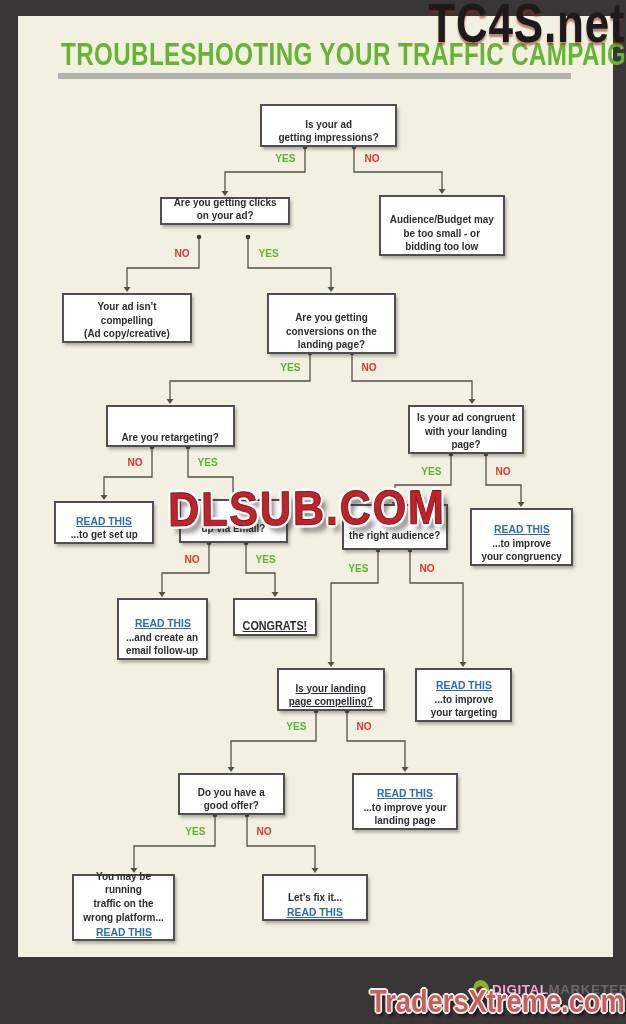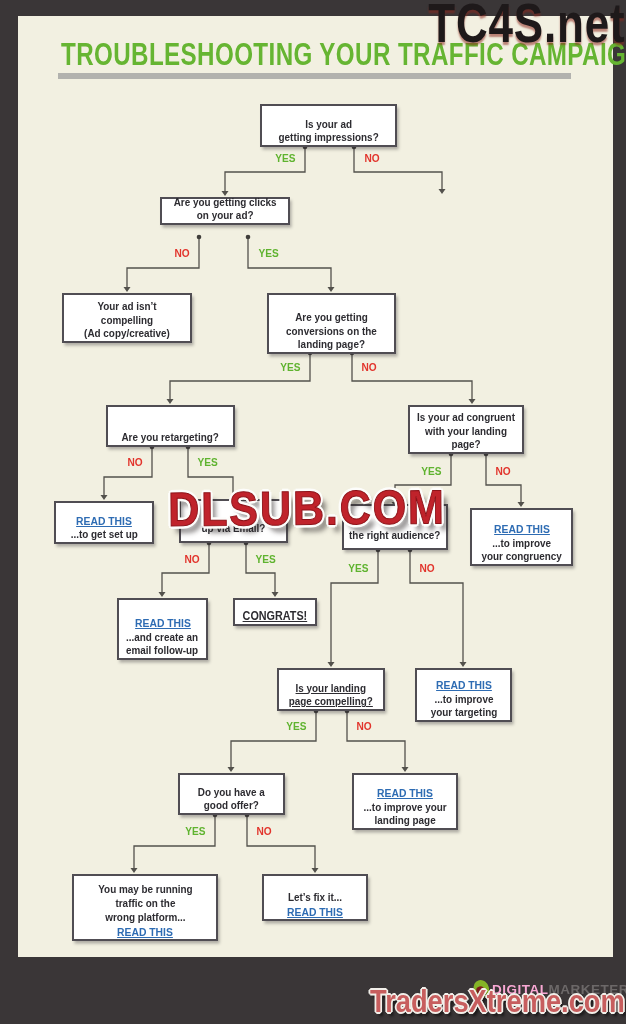--- a/index.html
+++ b/index.html
@@ -158,20 +158,25 @@
   <div class="node" style="left:260px;top:104px;width:137px;height:43px;">
     <span class="ntext">Is your ad
 getting impressions?</span>
   </div>
 
   <div class="node" style="left:160px;top:197px;width:130px;height:28px;">
     <span class="ntext">Are you getting clicks
 on your ad?</span>
   </div>
 
+  <div class="node" style="left:379px;top:195px;width:126px;height:61px;">
+    <span class="ntext">Audience/Budget may
+be too small - or
+bidding too low</span>
+  </div>
 
   <div class="node" style="left:62px;top:293px;width:130px;height:50px;">
     <span class="ntext">Your ad isn’t compelling
 (Ad copy/creative)</span>
   </div>
 
   <div class="node" style="left:267px;top:293px;width:129px;height:61px;">
     <span class="ntext">Are you getting
 conversions on the
 landing page?</span>
@@ -204,21 +209,21 @@
     <span class="ntext">...to improve
 your congruency</span>
   </div>
 
   <div class="node" style="left:117px;top:598px;width:91px;height:62px;">
     <span class="rlink">READ THIS</span>
     <span class="ntext">...and create an
 email follow-up</span>
   </div>
 
-  <div class="node" style="left:233px;top:598px;width:84px;height:28px;">
+  <div class="node" style="left:233px;top:598px;width:84px;height:38px;">
     <span class="ntext congrats">CONGRATS!</span>
   </div>
 
   <div class="node" style="left:277px;top:668px;width:108px;height:43px;text-decoration:underline;">
     <span class="ntext">Is your landing
 page compelling?</span>
   </div>
 
   <div class="node" style="left:415px;top:668px;width:97px;height:54px;">
     <span class="rlink">READ THIS</span>
@@ -230,21 +235,21 @@
     <span class="ntext">Do you have a
 good offer?</span>
   </div>
 
   <div class="node" style="left:352px;top:773px;width:106px;height:57px;">
     <span class="rlink">READ THIS</span>
     <span class="ntext">...to improve your
 landing page</span>
   </div>
 
-  <div class="node" style="left:72px;top:874px;width:146px;height:67px;">
+  <div class="node" style="left:72px;top:874px;width:103px;height:67px;">
     <span class="ntext">You may be running
 traffic on the
 wrong platform...</span>
     <span class="rlink">READ THIS</span>
   </div>
 
   <div class="node" style="left:262px;top:874px;width:106px;height:47px;">
     <span class="ntext">Let’s fix it...</span>
     <span class="rlink">READ THIS</span>
   </div>

